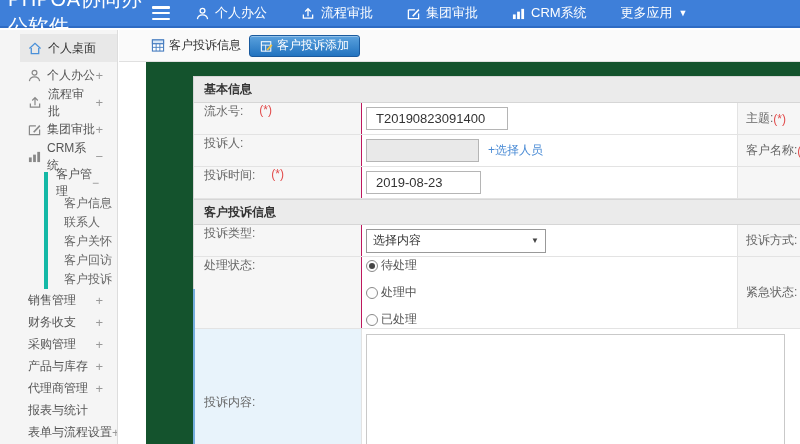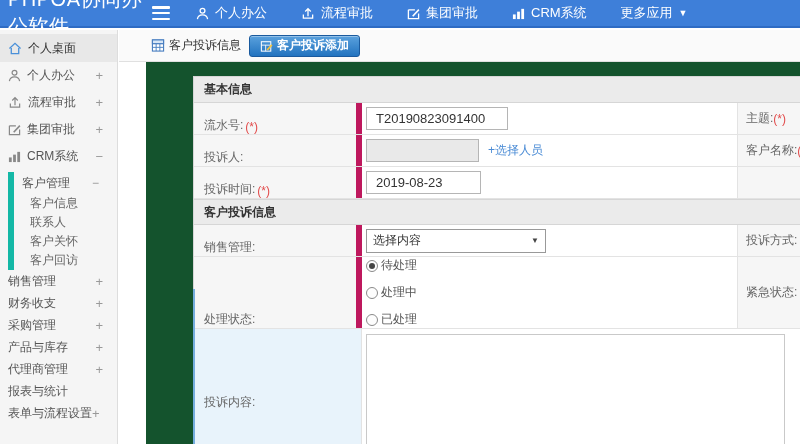--- a/index.html
+++ b/index.html
@@ -16,65 +16,65 @@
   .hamburger span { display:block; height:2.5px; background:#fff; border-radius:1px; }
   .topnav { display:flex; align-items:center; gap:34px; }
   .nav-item { display:flex; align-items:center; gap:6px; font-size:13px;
               color:#fff; cursor:pointer; white-space:nowrap; }
   .nav-item svg { display:block; }
   .caret { font-size:9px; line-height:1; }
 
   
   .sidebar { position:absolute; left:0; top:30px; width:118px; height:414px;
              background:#f5f5f5; border-right:1px solid #ddd; font-size:12px;
-             color:#555; overflow:hidden; }
+             color:#555; overflow:hidden;padding-left:20px; }
   .side-item { display:flex; align-items:center; height:27px; padding:0 14px 0 8px;
                cursor:pointer; }
   .side-item svg { margin-right:6px; flex:0 0 auto; }
   .side-item .grow { flex:1; }
   .side-item .exp { color:#999; font-size:13px; }
   .side-item.active { background:#e8e8e8; height:28px; margin-top:4px; color:#333; }
-  .submenu-wrap { margin-left:8px; border-left:6px solid #14b8a6; margin-top:2px; }
+  .submenu-wrap { margin-left:24px; border-left:4px solid #14b8a6; margin-top:2px; }
   .group-item { display:flex; align-items:center; height:22px; padding:0 18px 0 8px;
                 cursor:pointer; }
   .group-item .grow { flex:1; }
   .group-item .exp { color:#999; }
   .child-item { height:19px; line-height:19px; padding-left:16px; color:#666;
                 cursor:pointer; }
   .bottom-item { display:flex; align-items:center; height:22px; padding:0 14px 0 8px;
                  cursor:pointer; }
   .bottom-item .grow { flex:0 0 auto; }
   .bottom-item .sp { flex:1; }
   .bottom-item .exp { color:#999; font-size:13px; }
   .bottom-item.tight .sp { flex:0; }
 
   
   .main { position:absolute; left:119px; top:30px; right:0; bottom:0; overflow:hidden; }
   .tabbar { height:32px; background:#fafafa; border-bottom:1px solid #e0e0e0;
             display:flex; align-items:center; padding-left:32px; }
   .tab-plain { display:flex; align-items:center; gap:4px; font-size:12px;
                color:#333; cursor:pointer; }
   .tab-btn { margin-left:8px; height:22px; display:flex; align-items:center; gap:4px;
-             padding:0 10px; font-size:12px; font-weight:bold; color:#fff;
+             padding:0 10px; font-size:12px; font-weight:normal; color:#fff;
              background:linear-gradient(#5aa1dd,#2273bf); border:1px solid #1a5a9e;
              border-radius:3px; cursor:pointer;
              box-shadow:inset 0 1px 0 rgba(255,255,255,.35); }
   .content { position:absolute; left:0; top:32px; right:0; bottom:0;
              background:#14532d; overflow:hidden;margin-left:27px; }
 
   
   .form-table { position:relative; margin:14px 0 0 47px; width:1000px;
                 background:#fff; border:1px solid #d6d6d6; font-size:12px; }
   .sec { height:26px; line-height:25px; background:#ebebeb; font-weight:bold;
          color:#333; padding-left:10px; border-bottom:1px solid #d6d6d6; }
   .sec2 { border-top:1px solid #d6d6d6; }
   .frow { display:flex; border-bottom:1px solid #e3e3e3; min-height:32px;
           align-items:stretch; }
-  .cl1 { width:168px; background:#f6f6f6; border-right:6px solid #be185d;
-         display:flex; align-items:flex-end; padding-left:10px; color:#666; gap:2px; }
+  .cl1 { width:168px; background:#f6f6f6; border-right:1px solid #be185d;
+         display:flex; align-items:flex-start; padding-left:10px; color:#666; gap:16px; }
   .cf1 { width:376px; border-right:1px solid #e3e3e3; display:flex;
          align-items:center; padding-left:4px; }
   .cl2 { width:80px; background:#f6f6f6; border-right:1px solid #e3e3e3;
          display:flex; align-items:center; padding-left:8px; color:#666; gap:0; }
   .cf2 { flex:1; background:#fff; }
   .req { color:#e24c4c; font-style:normal; }
   .hl .cl1 { background:#e8f3fb; }
   .blue-edge { position:absolute; left:-1px; top:212px; bottom:-1px; width:2px;
                background:#76aede; }
 
@@ -199,20 +199,21 @@
 
   <div class="submenu-wrap">
     <div class="group-item">
       <span class="grow">客户管理</span>
       <span class="exp">−</span>
     </div>
     <div class="child-item">客户信息</div>
     <div class="child-item">联系人</div>
     <div class="child-item">客户关怀</div>
     <div class="child-item">客户回访</div>
+    <div class="child-item">客户投诉</div>
   </div>
 
   <div class="bottom-item">
     <span class="grow">销售管理</span>
       <span class="sp"></span>
     <span class="exp">+</span>
   </div>
   <div class="bottom-item">
     <span class="grow">财务收支</span>
       <span class="sp"></span>
@@ -310,21 +311,21 @@
           <input class="txt in-date" value="2019-08-23" style="">
         </div>
         <div class="cl2"></div>
         <div class="cf2"></div>
       </div>
 
       <div class="sec sec2">客户投诉信息</div>
 
       <div class="frow">
         <div class="cl1">
-          <span>销售管理:</span>
+          <span>投诉类型:</span>
         </div>
         <div class="cf1">
           <div class="select">
             <span class="grow">选择内容</span>
             <span class="caret2">▼</span>
           </div>
         </div>
         <div class="cl2">
           <span>投诉方式:</span>
         </div>

